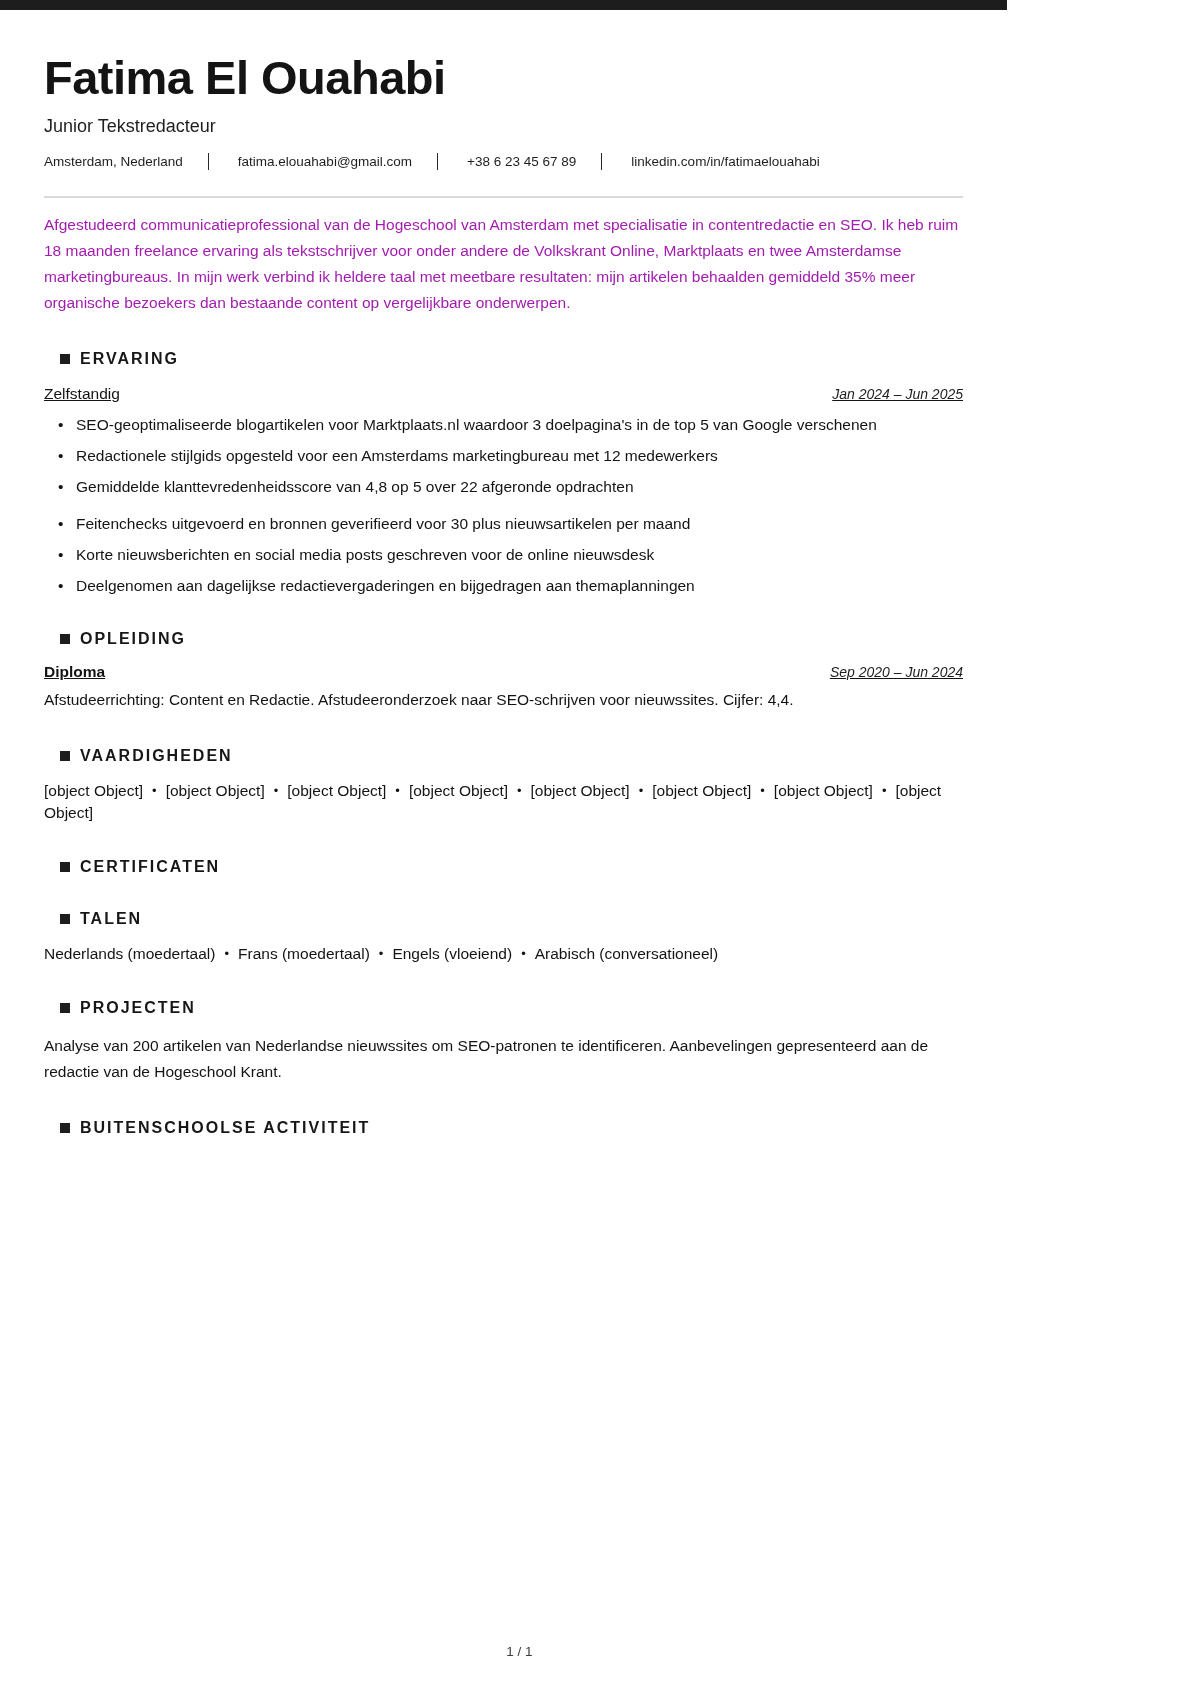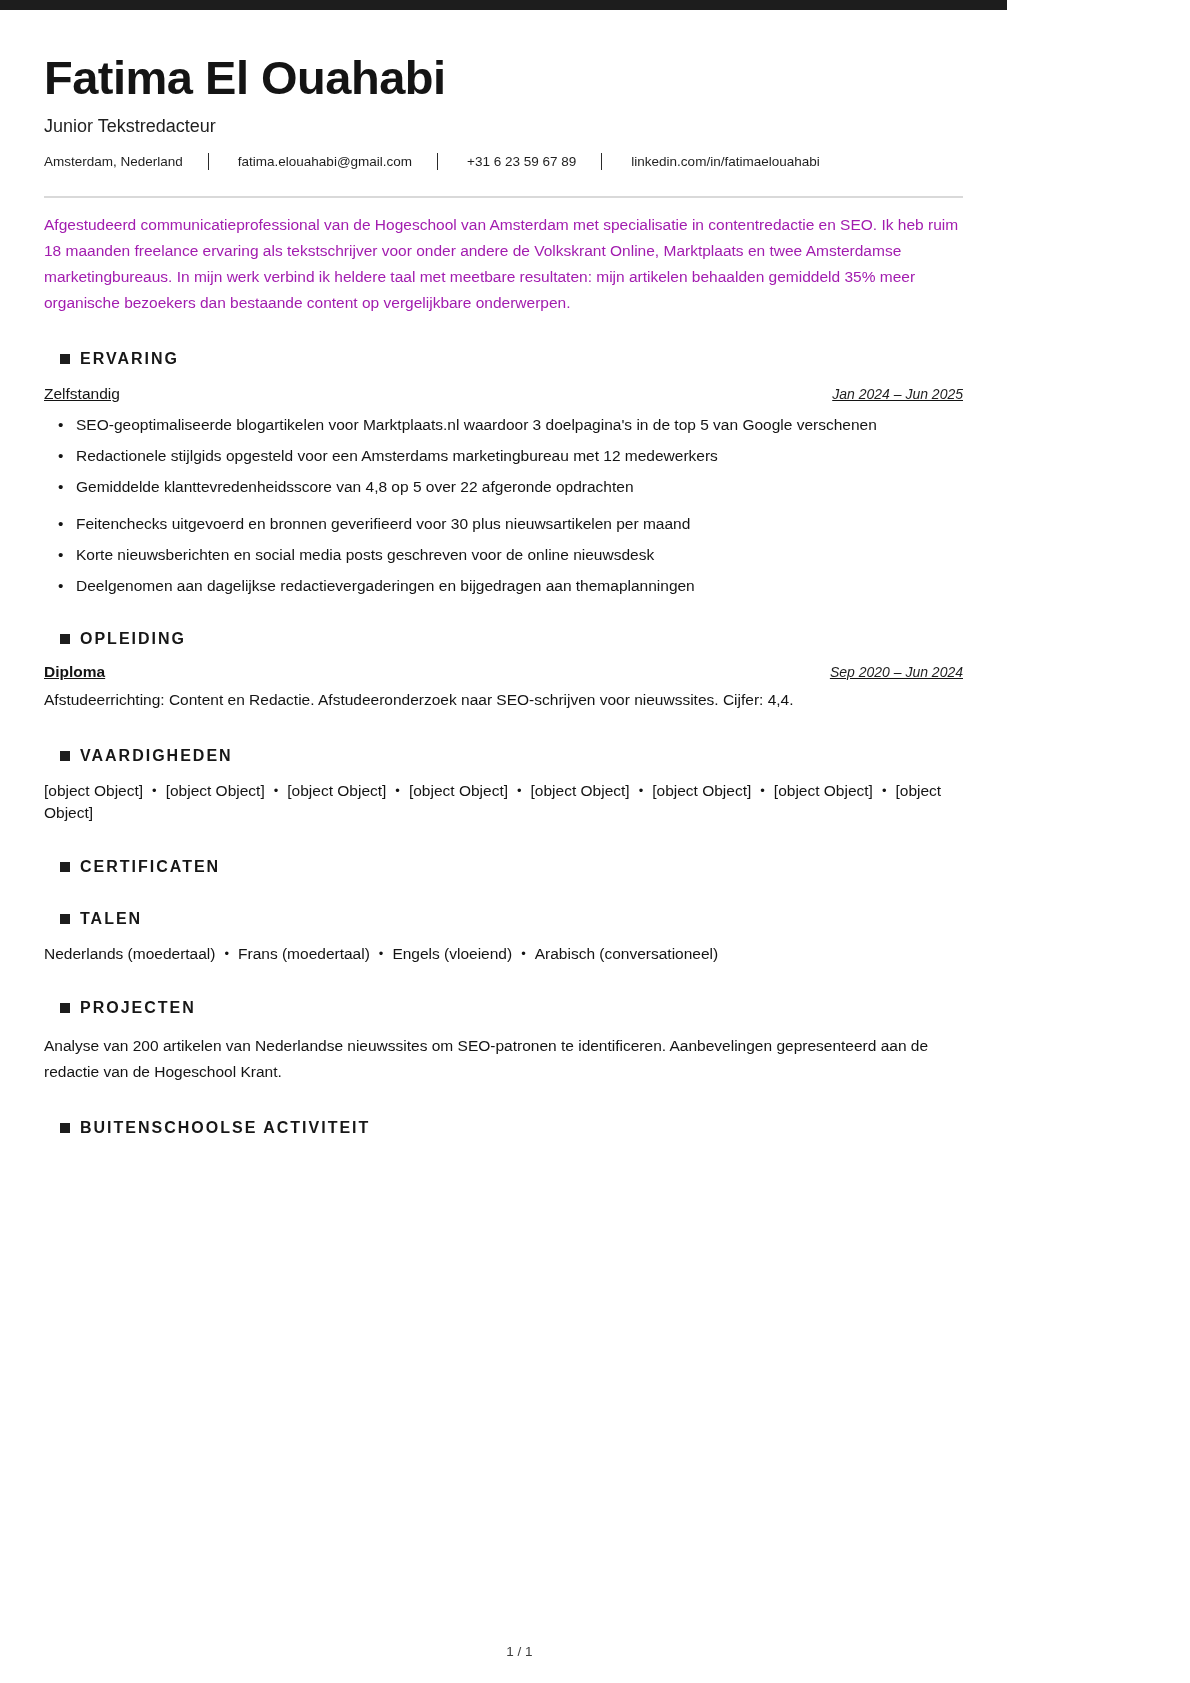--- a/index.html
+++ b/index.html
@@ -161,21 +161,21 @@
   <div class="content">
 
     <h1 class="name">Fatima El Ouahabi</h1>
     <div class="job-title">Junior Tekstredacteur</div>
 
     <div class="contact-row">
       <span>Amsterdam, Nederland</span>
       <span class="contact-sep"></span>
       <span>fatima.elouahabi@gmail.com</span>
       <span class="contact-sep"></span>
-      <span>+31 6 23 59 67 89</span>
+      <span>+38 6 23 45 67 89</span>
       <span class="contact-sep"></span>
       <span>linkedin.com/in/fatimaelouahabi</span>
     </div>
 
     <hr class="divider">
 
     <p class="summary">Afgestudeerd communicatieprofessional van de Hogeschool van Amsterdam met specialisatie in contentredactie en SEO. Ik heb ruim 18 maanden freelance ervaring als tekstschrijver voor onder andere de Volkskrant Online, Marktplaats en twee Amsterdamse marketingbureaus. In mijn werk verbind ik heldere taal met meetbare resultaten: mijn artikelen behaalden gemiddeld 35% meer organische bezoekers dan bestaande content op vergelijkbare onderwerpen.</p>
 
     <div class="section">
       <div class="section-heading">

